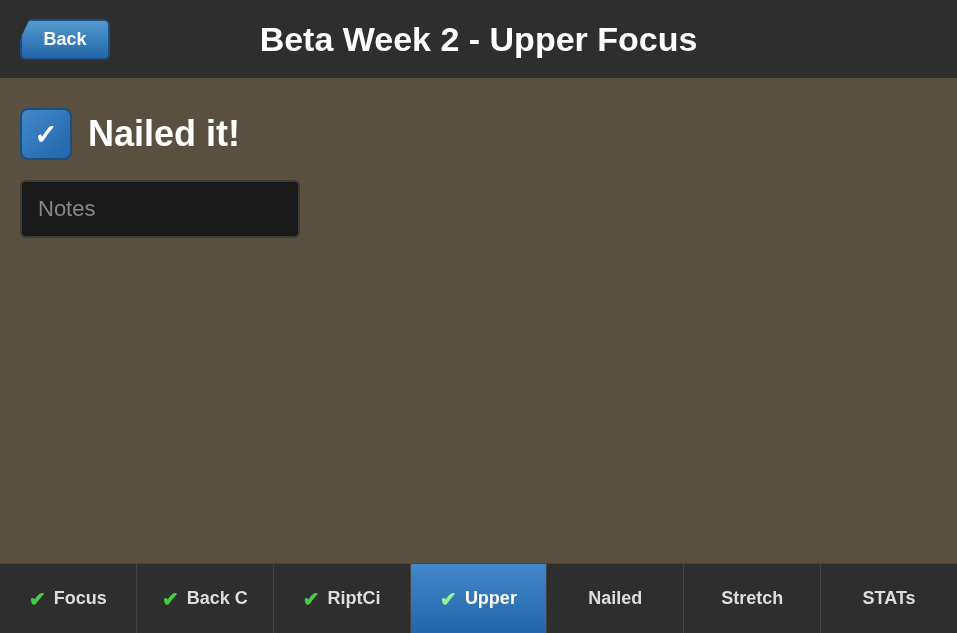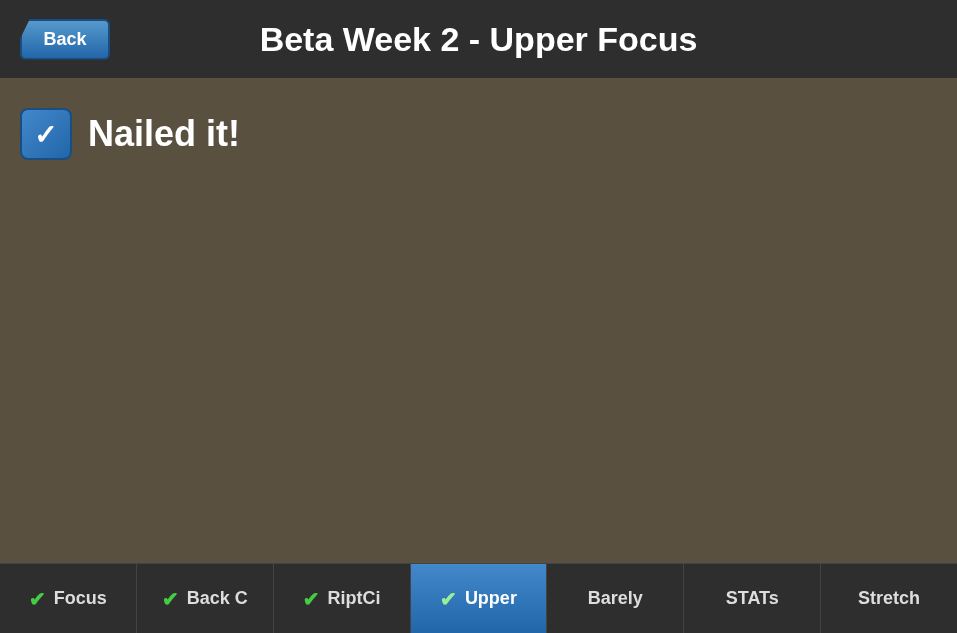--- a/index.html
+++ b/index.html
@@ -168,20 +168,21 @@
 <div id="main-content">
 
   <div class="option-row">
     <div class="checkbox-container checkbox-checked">
       <span class="checkmark-icon">✓</span>
     </div>
     <span class="option-label">Nailed it!</span>
   </div>
 
 
+  <input type="text" id="notes-input" placeholder="Notes" style="">
 
 </div>
 
 <div id="bottom-nav">
   <div class="nav-tab">
     <span class="check-icon">✔</span>
     <span>Focus</span>
   </div>
   <div class="nav-tab">
     <span class="check-icon">✔</span>
@@ -189,21 +190,21 @@
   </div>
   <div class="nav-tab">
     <span class="check-icon">✔</span>
     <span>RiptCi</span>
   </div>
   <div class="nav-tab active">
     <span class="check-icon">✔</span>
     <span>Upper</span>
   </div>
   <div class="nav-tab">
-    <span>Barely</span>
+    <span>Nailed</span>
+  </div>
+  <div class="nav-tab">
+    <span>Stretch</span>
   </div>
   <div class="nav-tab">
     <span>STATs</span>
   </div>
-  <div class="nav-tab">
-    <span>Stretch</span>
-  </div>
 </div>
 
 </body></html>

